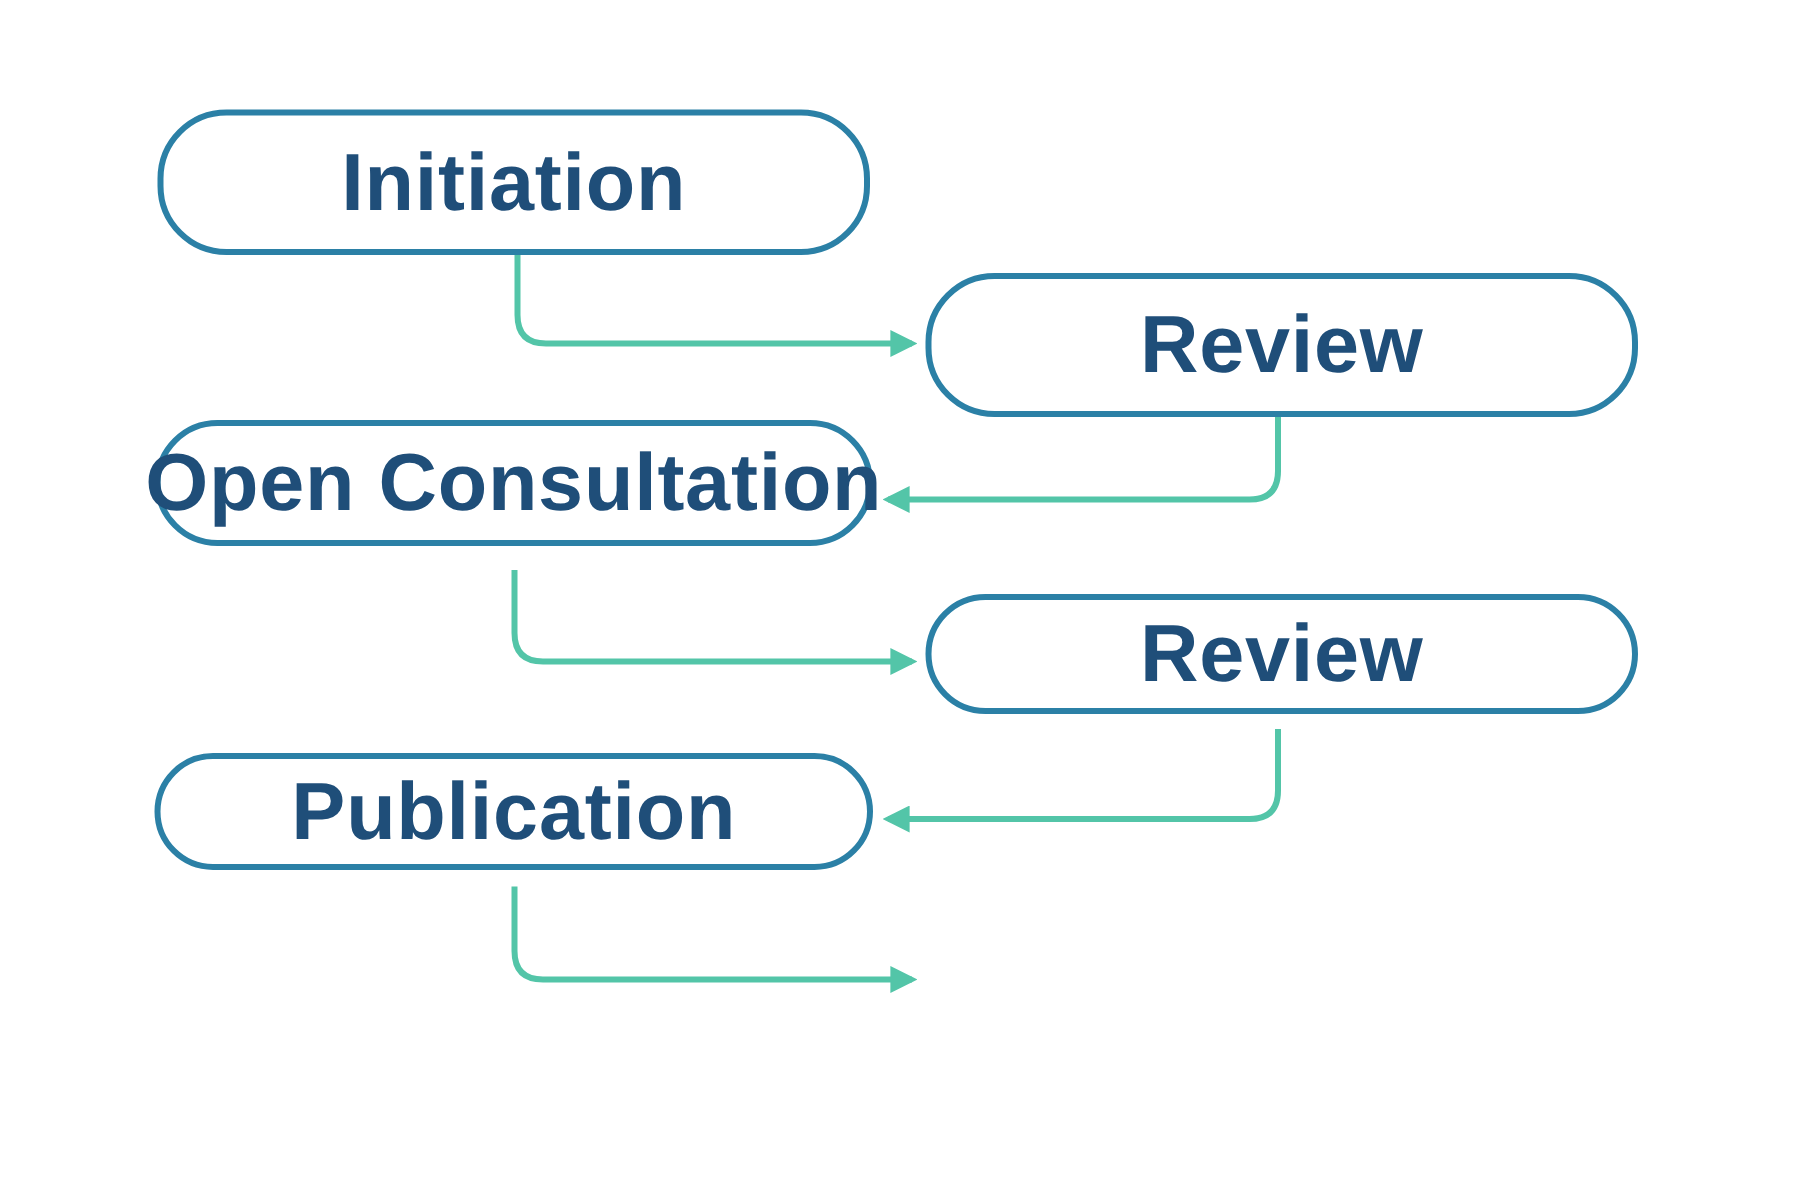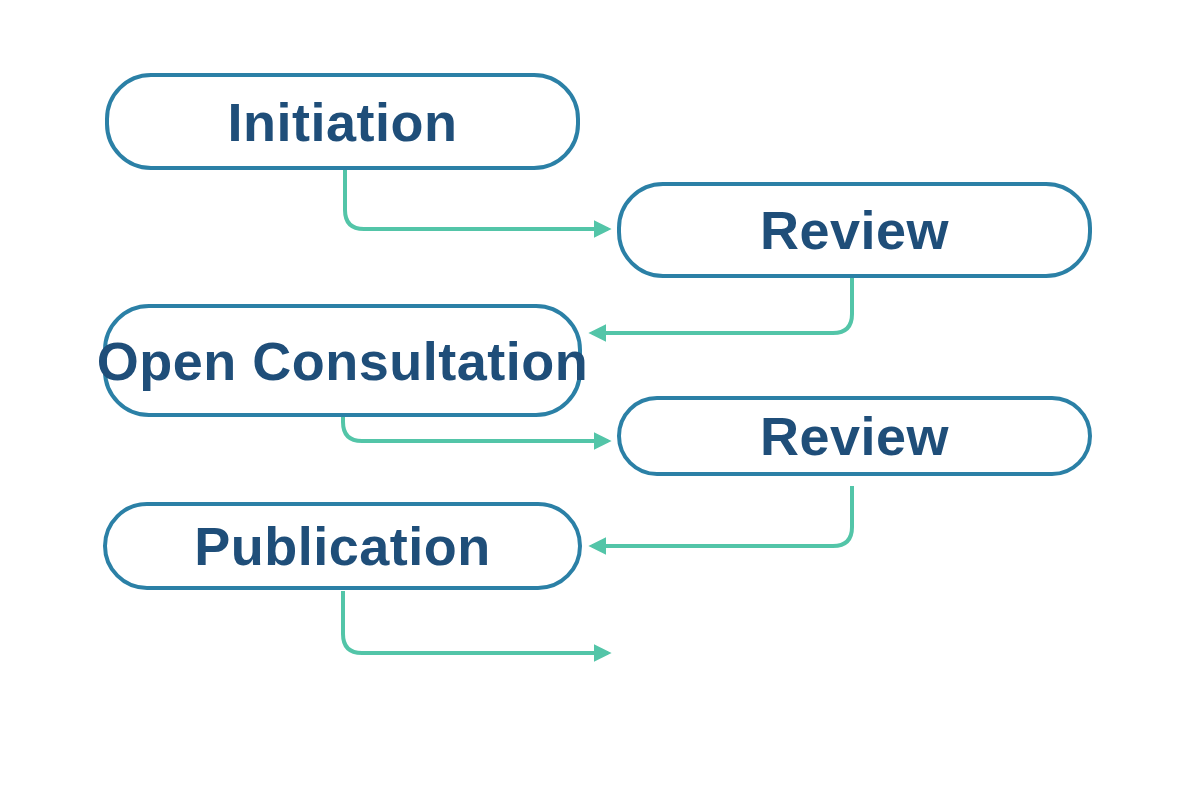--- a/index.html
+++ b/index.html
@@ -33,23 +33,23 @@
   .node-label {
     color: var(--label-text, #1f4e79);
     font-size: 54px;
     font-weight: 700;
     letter-spacing: 0.5px;
     white-space: nowrap;
   }
   
   #node-initiation        { left: 105px; top:  73px; width: 475px; height: 97px; }
   #node-draft             { left: 617px; top: 182px; width: 475px; height: 96px; }
-  #node-open-consultation { left: 103px; top: 304px; width: 479px; height: 113px; text-align: center; }
+  #node-open-consultation { left: 103px; top: 280px; width: 479px; height: 84px; text-align: center; }
   #node-review            { left: 617px; top: 396px; width: 475px; height: 80px; }
-  #node-publication       { left: 103px; top: 502px; width: 479px; height: 88px; }
+  #node-publication       { left: 103px; top: 502px; width: 479px; height: 78px; }
   #node-update            { left: 617px; top: 608px; width: 475px; height: 94px; }
 </style>
 </head>
 <body>
 
 <div class="canvas">
 
   <svg class="connector-layer" width="1197" height="800" viewBox="0 0 1197 800">
     <defs>
       <marker id="arrowhead" viewBox="0 0 10 10" refX="8" refY="5" markerWidth="4.5" markerHeight="4.5" orient="auto-start-reverse">

